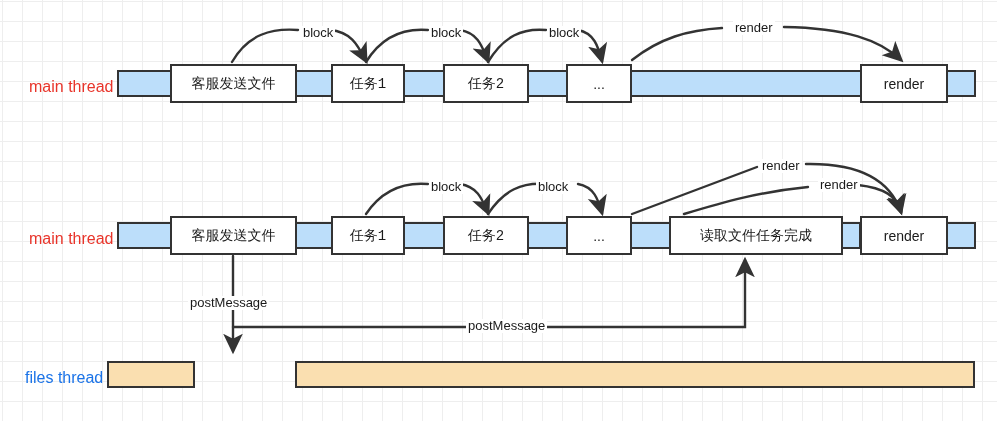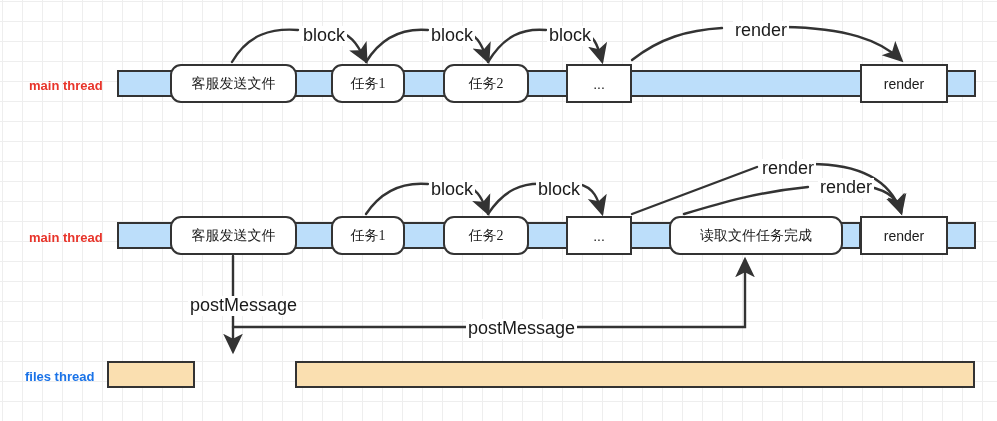--- a/index.html
+++ b/index.html
@@ -17,22 +17,22 @@
       linear-gradient(to right, #eeeeee 1px, transparent 1px),
       linear-gradient(to bottom, #eeeeee 1px, transparent 1px),
       linear-gradient(to right, #e2e2e2 1px, transparent 1px),
       linear-gradient(to bottom, #e2e2e2 1px, transparent 1px);
     background-size: 20px 20px, 20px 20px, 100px 100px, 100px 100px;
     background-position: 2px 1px, 2px 1px, 2px 1px, 2px 1px;
     font-family: "Liberation Sans", "DejaVu Sans", sans-serif;
   }
   .lane-label {
     position: absolute;
-    font-size: 13px;
-    font-weight: bold;
+    font-size: 16px;
+    font-weight: normal;
     white-space: nowrap;
     line-height: 1;
   }
   .lane-main { color: #e8342a; }
   .lane-files { color: #1a73e8; }
 
   .bar {
     position: absolute;
     box-sizing: border-box;
     border: 2.5px solid #333333;
@@ -46,34 +46,34 @@
     background: #ffffff;
     border: 2.5px solid #333333;
     display: flex;
     align-items: center;
     justify-content: center;
     font-size: 14px;
     color: #1a1a1a;
     white-space: nowrap;
     z-index: 3;
   }
-  .task-box.cjk { font-family: Liberation Serif, serif; border-radius: 11px; }
+  .task-box.cjk { font-family: Liberation Mono, monospace; }
 
   svg.overlay {
     position: absolute;
     left: 0;
     top: 0;
     width: 997px;
     height: 421px;
     z-index: 4;
     pointer-events: none;
   }
   .edge-label {
     position: absolute;
-    font-size: 18px;
+    font-size: 13px;
     color: #1a1a1a;
     background: #ffffff;
     padding: 0 2px;
     white-space: nowrap;
     line-height: 1.1;
     z-index: 5;
   }
 </style>
 </head>
 <body>

